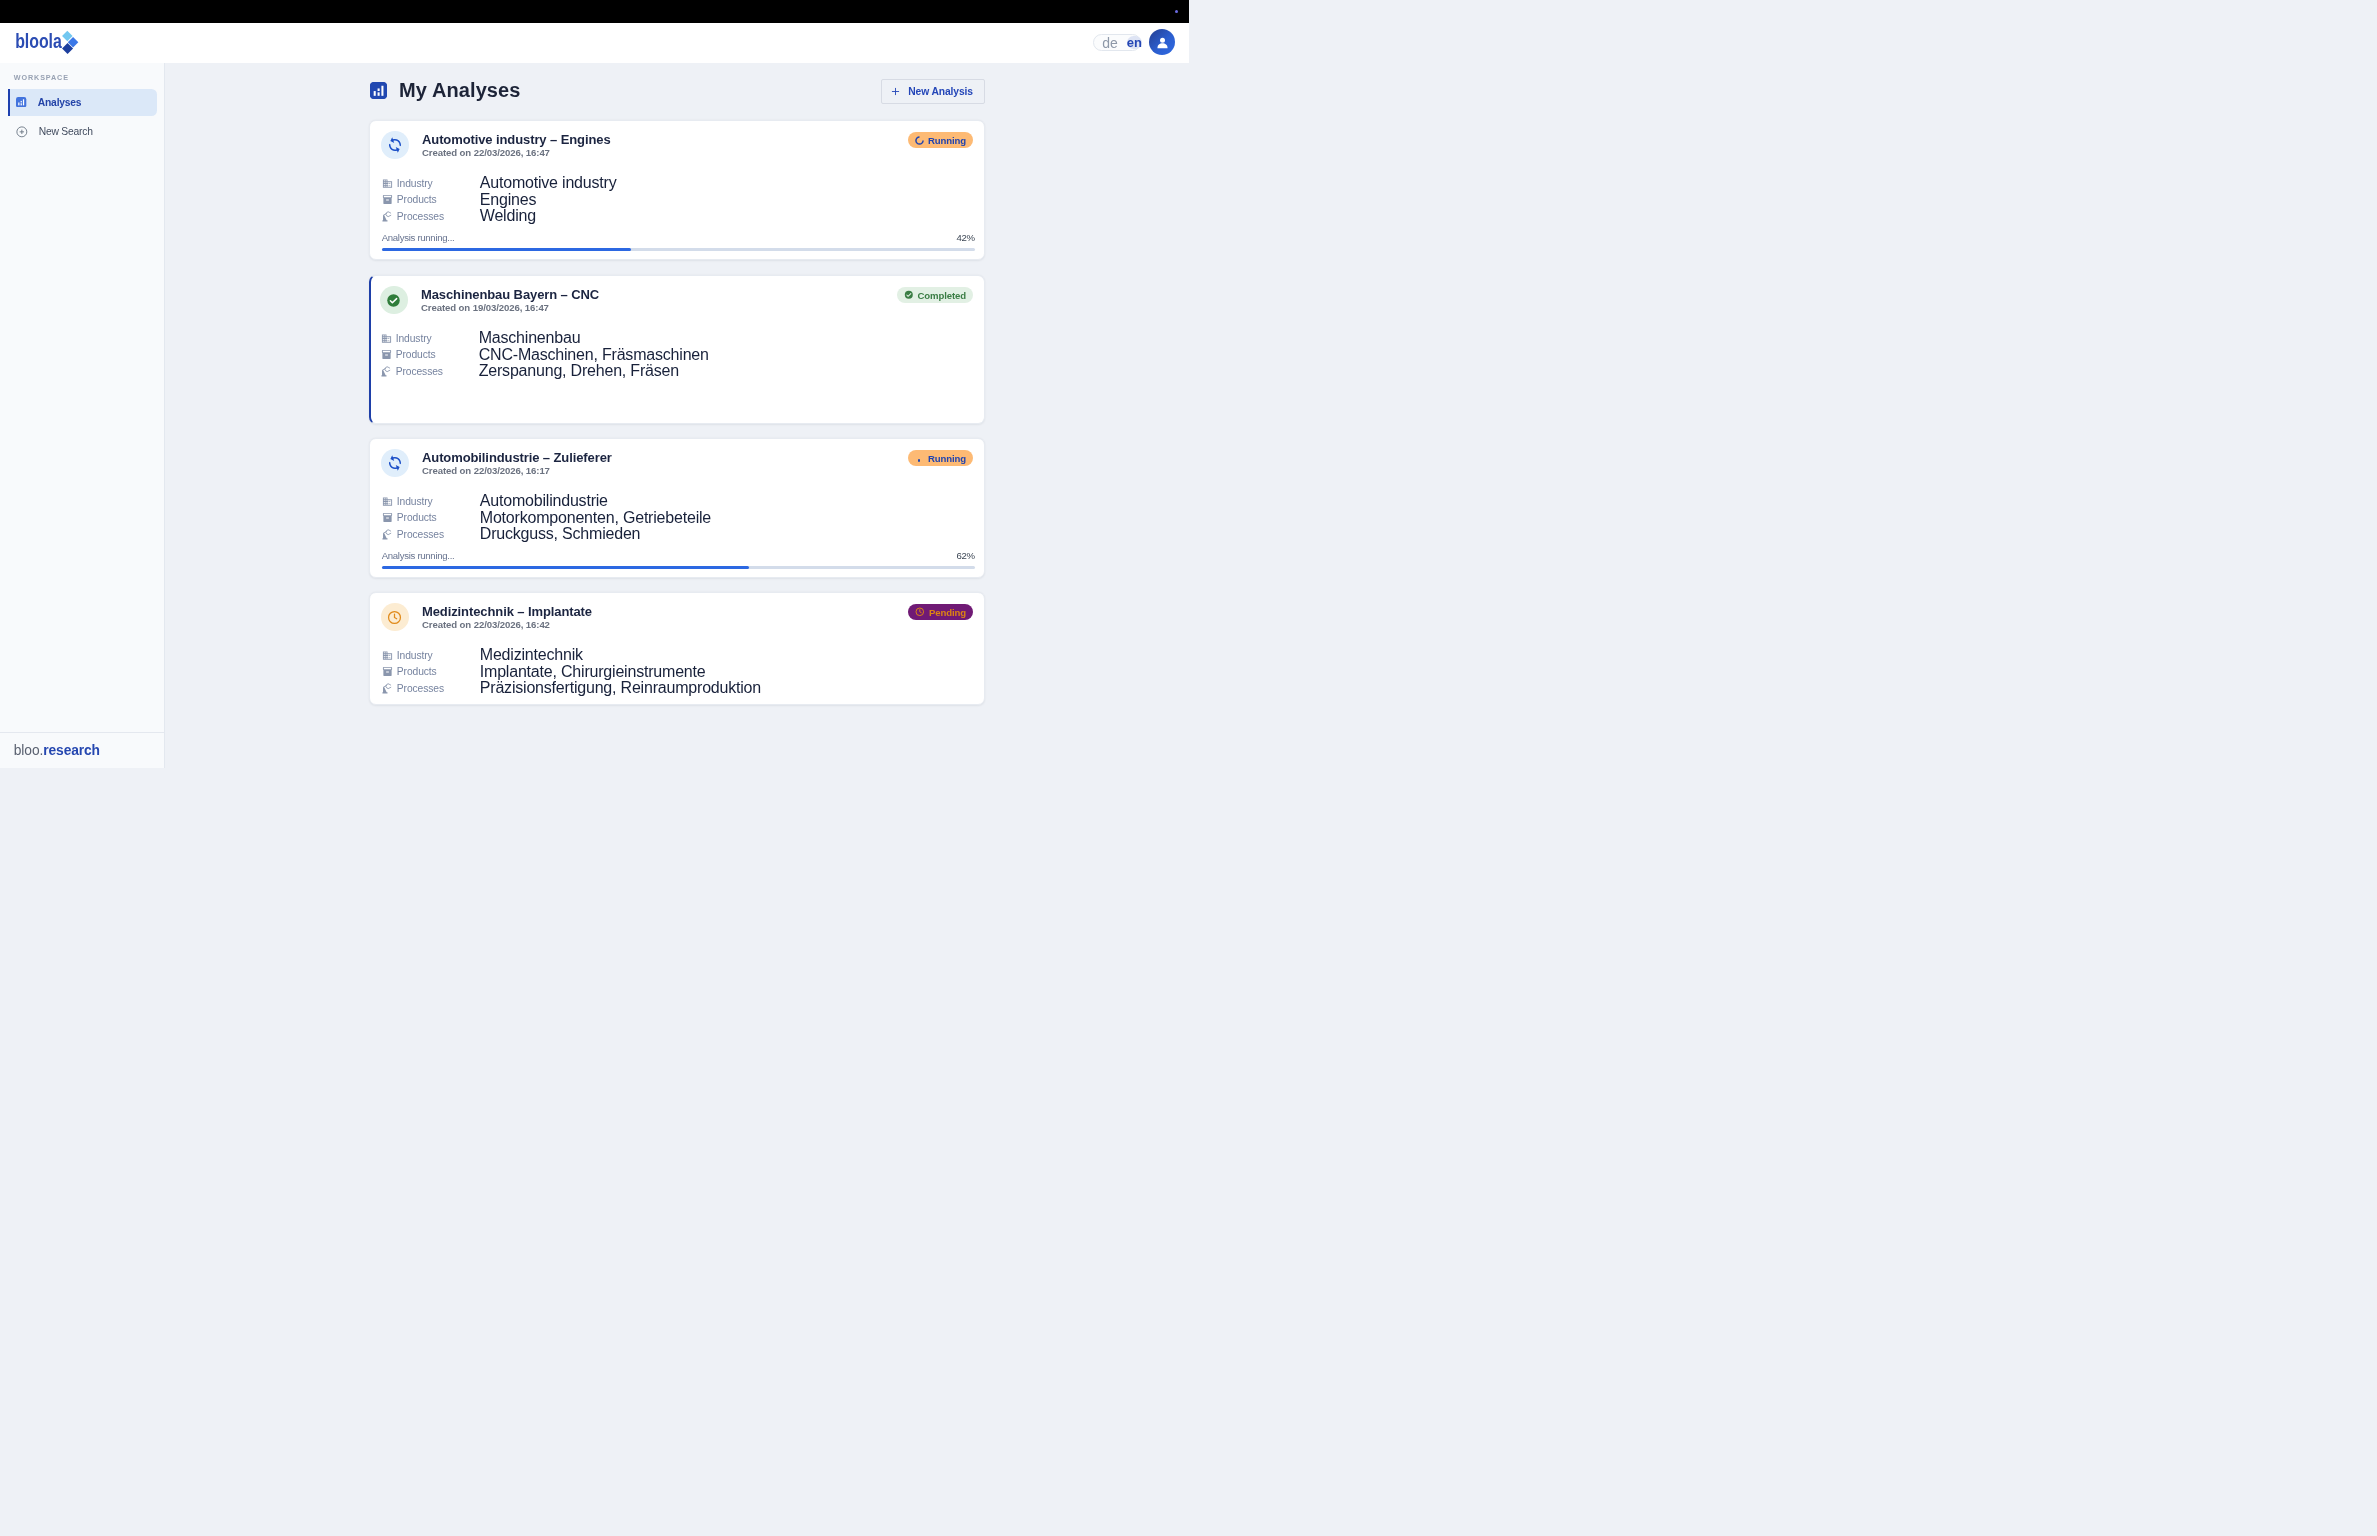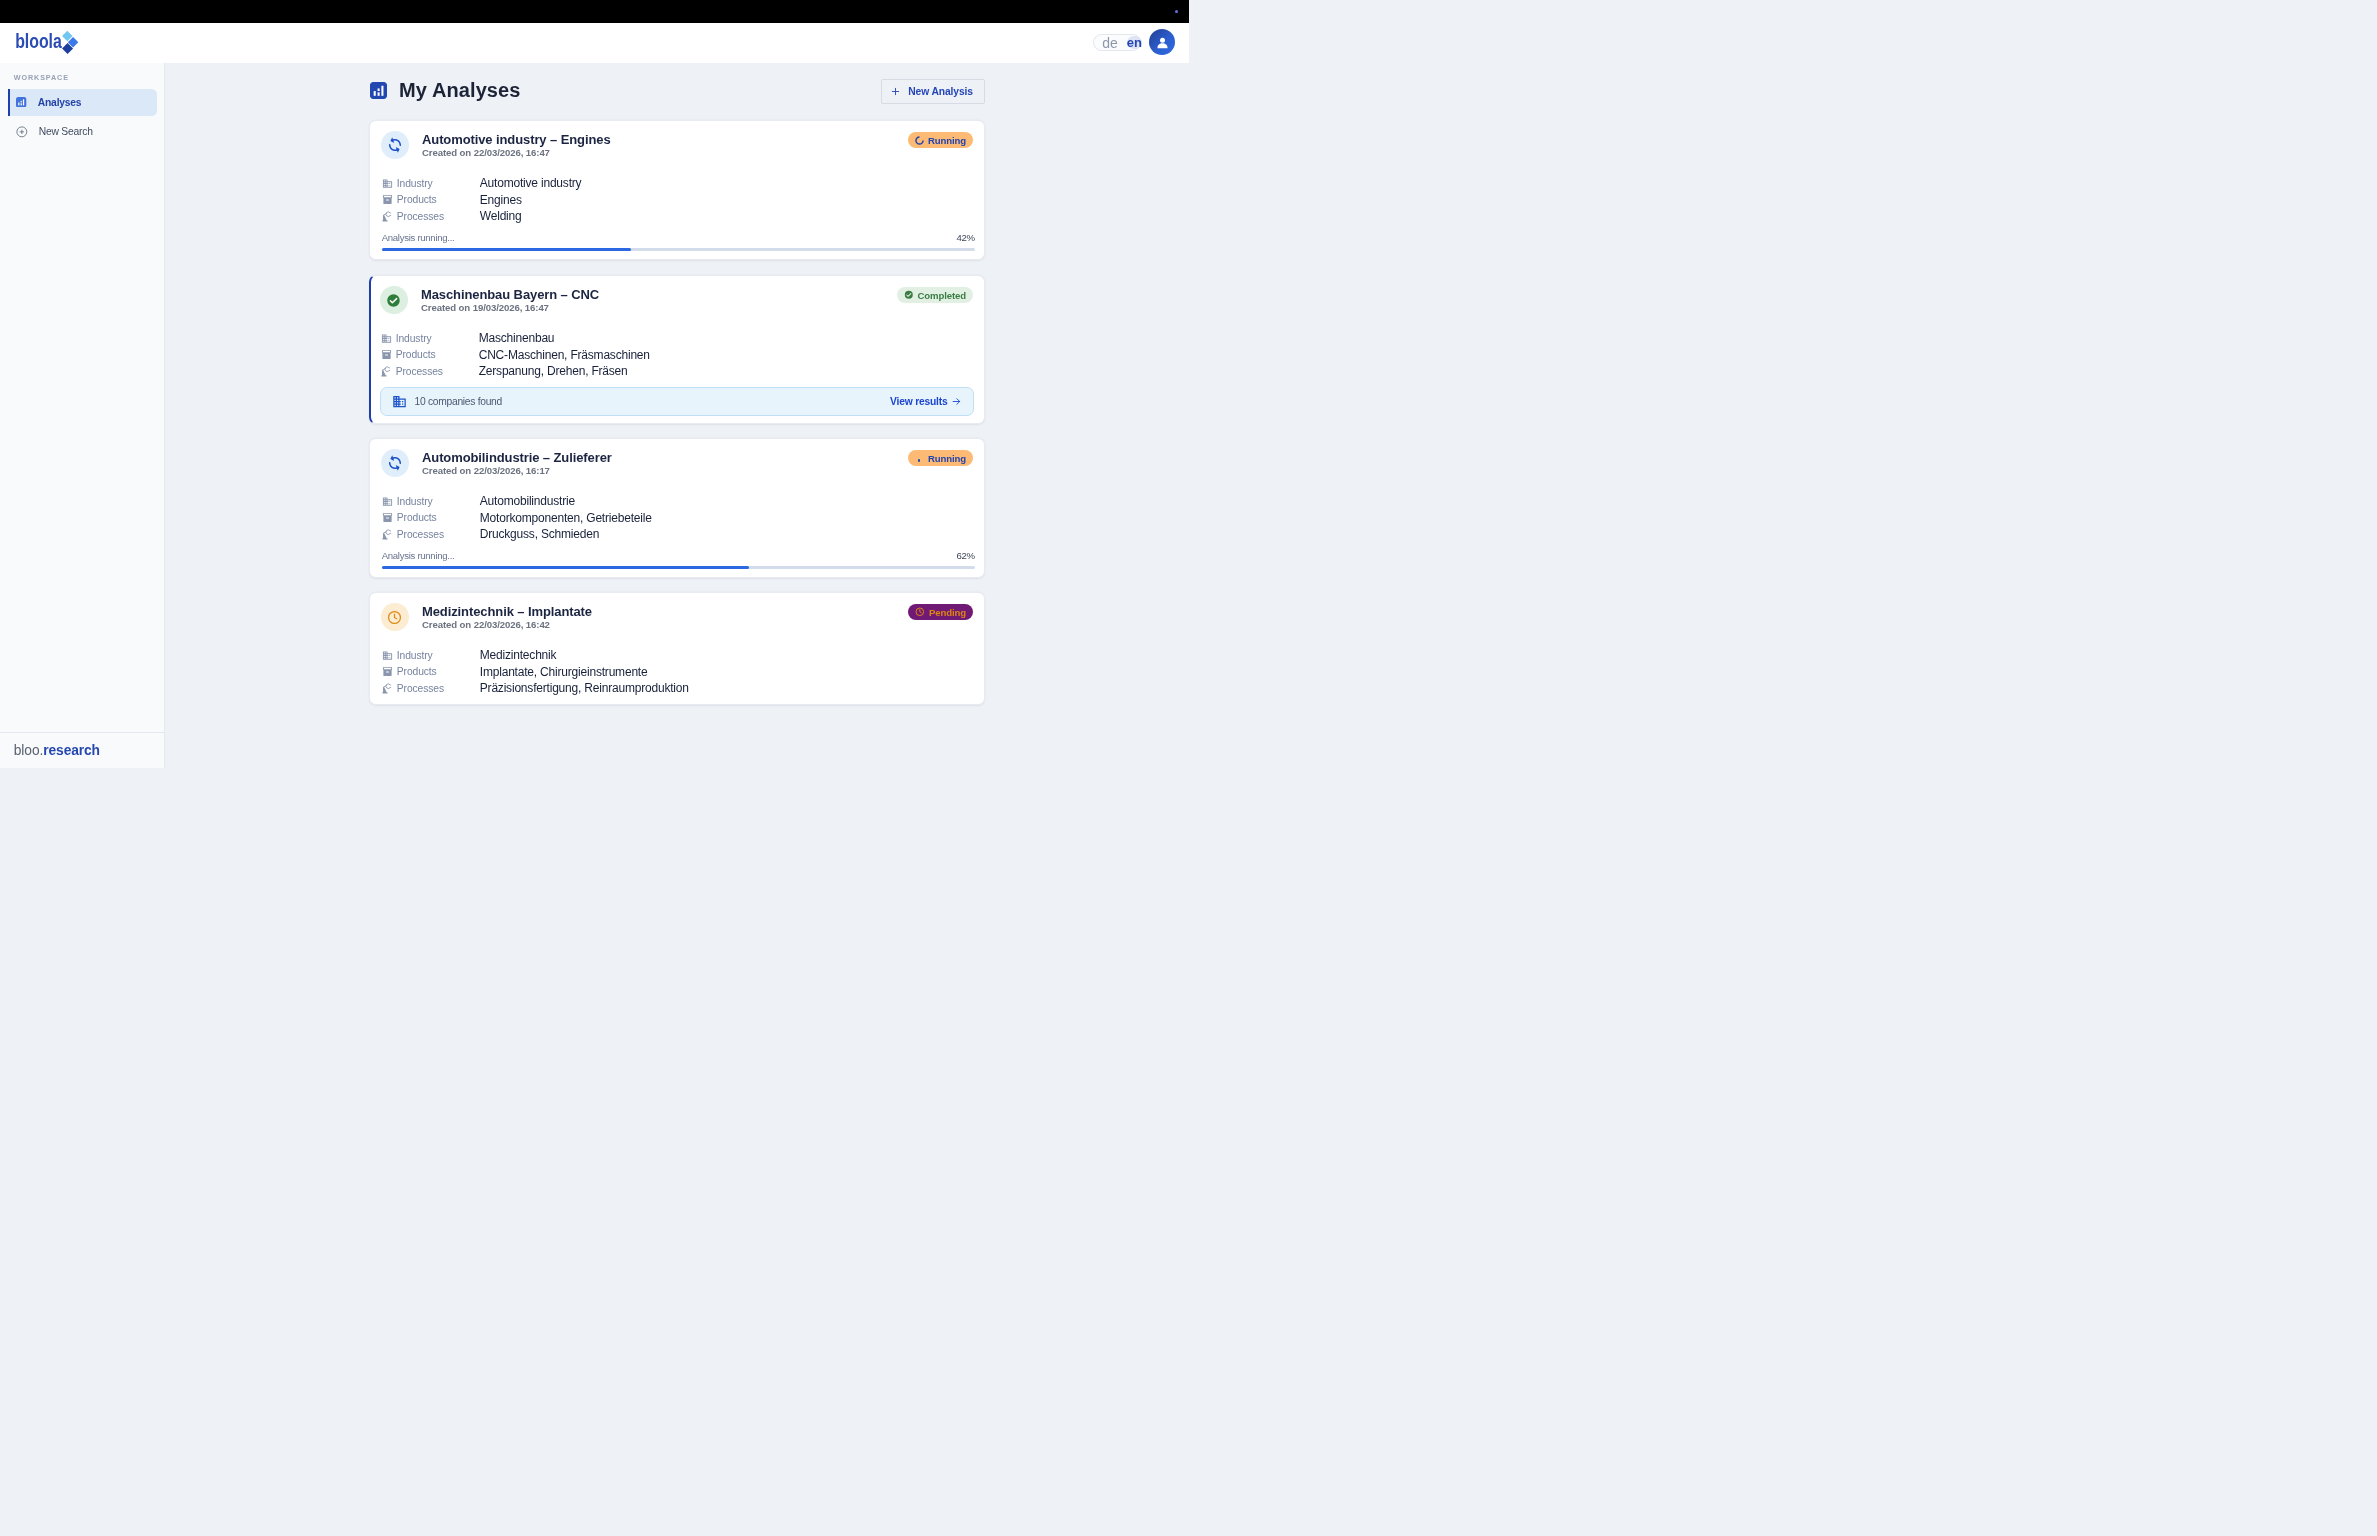--- a/index.html
+++ b/index.html
@@ -53,21 +53,21 @@
   .badge { position:absolute; top:11px; right:11px; height:16px; border-radius:8.3px; display:flex; align-items:center; padding:0 6.9px; font-size:9.6px; font-weight:bold; letter-spacing:-0.1px; }
   .b-run { background:#fdba74; color:#2144af; }
   .b-done { background:#e2f0e4; color:#3a7d44; }
   .b-pend { background:#701a75; color:#dd8513; }
   .badge svg, .badge .dot { margin-right:4.1px; }
   .meta { position:absolute; left:11.7px; top:54px; }
   .c2 .meta { left:9.6px; }
   .mrow { display:flex; align-items:center; height:16.5px; }
   .mrow .micon { width:11px; height:11px; margin-right:4.1px; }
   .mrow .mlabel { width:83px; font-size:10.3px; color:#76839f; letter-spacing:-0.1px; }
-  .mrow .mvalue { font-size:12px; color:#18213a; letter-spacing:-0.2px; }
+  .mrow .mvalue { font-size:16px; color:#18213a; letter-spacing:-0.2px; }
   .prog-label { position:absolute; left:11.7px; top:111px; width:593px; display:flex; justify-content:space-between; font-size:9.6px; color:#67738f; letter-spacing:-0.3px; }
   .prog-label .pct { color:#3c4654; }
   .prog { position:absolute; left:11.7px; top:127px; width:593px; height:3.4px; background:#d3dcea; border-radius:2.1px; }
   .prog .fill { height:3.4px; background:#2c68e2; border-radius:2.1px; }
   .foot-box { position:absolute; left:9px; top:111px; width:594px; height:29px; background:#e7f4fc; border:0.7px solid #bfe0f4; border-radius:6.9px; display:flex; align-items:center; }
   .foot-box .fb-icon { margin-left:11px; }
   .foot-box .fb-text { margin-left:7.6px; font-size:10.3px; font-weight:500; color:#4d5970; letter-spacing:-0.3px; }
   .foot-box .fb-link { margin-left:auto; margin-right:11.7px; font-size:10.3px; font-weight:bold; color:#1d46cf; display:flex; align-items:center; letter-spacing:-0.2px; }
   .fb-link svg { margin-left:4.8px; }
 </style>
@@ -230,31 +230,20 @@
             <svg class="micon" viewBox="0 0 15 15">
               <path fill="#8a96ad" d="M0.6 14.3 v-1.7 h0.8 V5.9 l1.5-.5 3.4 7.2 h1.2 v1.7 z"></path>
               <path fill="none" stroke="#8a96ad" stroke-width="1.15" d="M1.8 5.7 L6.4 3.3"></path>
               <path fill="none" stroke="#8a96ad" stroke-width="1.25" d="M10.6 2.1 A3.1 3.1 0 1 0 10.7 6.5"></path>
               <path fill="none" stroke="#8a96ad" stroke-width="1.1" d="M10.6 2.1 l1.7 1 M10.7 6.5 l1.8-.8"></path>
             </svg>
             <span class="mlabel">Processes</span>
             <span class="mvalue">Zerspanung, Drehen, Fräsen</span>
           </div>
         </div>
-        <div class="foot-box">
-          <svg class="fb-icon" width="15" height="15" viewBox="0 0 24 24" fill="#1c52cc">
-            <path d="M12 7V3H2v18h20V7H12zM6 19H4v-2h2v2zm0-4H4v-2h2v2zm0-4H4V9h2v2zm0-4H4V5h2v2zm4 12H8v-2h2v2zm0-4H8v-2h2v2zm0-4H8V9h2v2zm0-4H8V5h2v2zm10 12h-8v-2h2v-2h-2v-2h2v-2h-2V9h8v10zm-2-8h-2v2h2v-2zm0 4h-2v2h2v-2z"></path>
-          </svg>
-          <span class="fb-text">10 companies found</span>
-          <span class="fb-link">View results
-            <svg width="9" height="9" viewBox="0 0 24 24" fill="none" stroke="#1d46cf" stroke-width="2.4" stroke-linecap="round" stroke-linejoin="round">
-              <path d="M3 12h17M13 4.5l7.5 7.5-7.5 7.5"></path>
-            </svg>
-          </span>
-        </div>
       </div>
 
       <div class="card c3">
         <div class="ic-circle ic-run">
           <svg style="transform:rotate(-20deg)" width="18" height="18" viewBox="0 0 24 24" fill="#1c50c8">
             <path d="M12 4V1L8 5l4 4V6c3.31 0 6 2.69 6 6 0 1.01-.25 1.97-.7 2.8l1.46 1.46C19.54 15.03 20 13.57 20 12c0-4.42-3.58-8-8-8zm0 14c-3.31 0-6-2.69-6-6 0-1.01.25-1.97.7-2.8L5.24 7.74C4.46 8.97 4 10.43 4 12c0 4.42 3.58 8 8 8v3l4-4-4-4v3z"></path>
           </svg>
         </div>
         <div class="ctitle">Automobilindustrie – Zulieferer</div>
         <div class="created">Created on 22/03/2026, 16:17</div>

